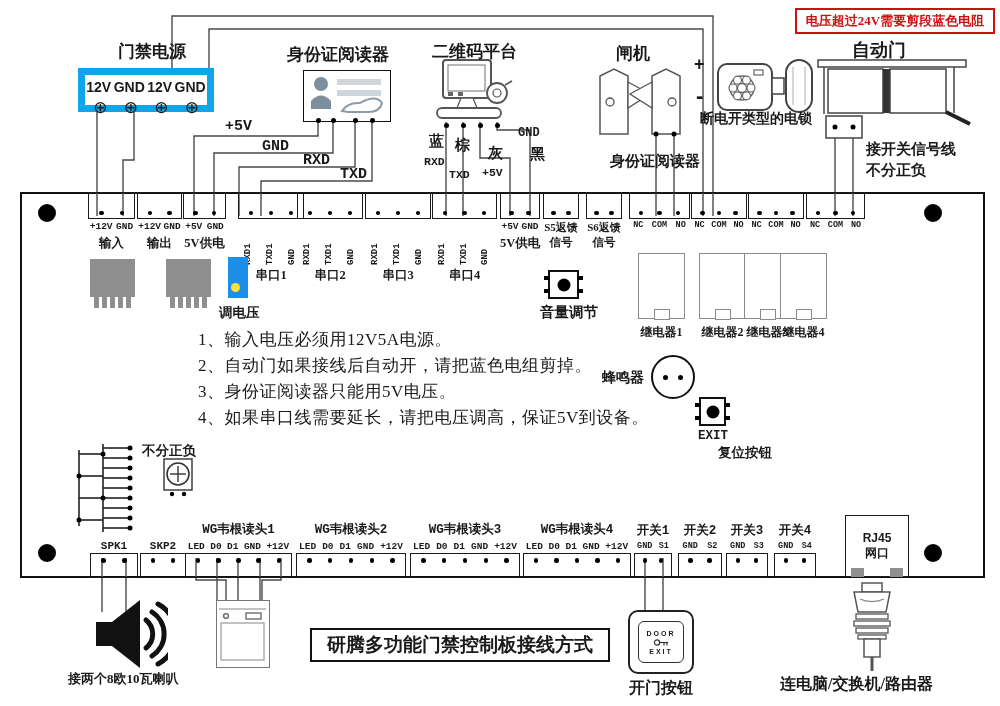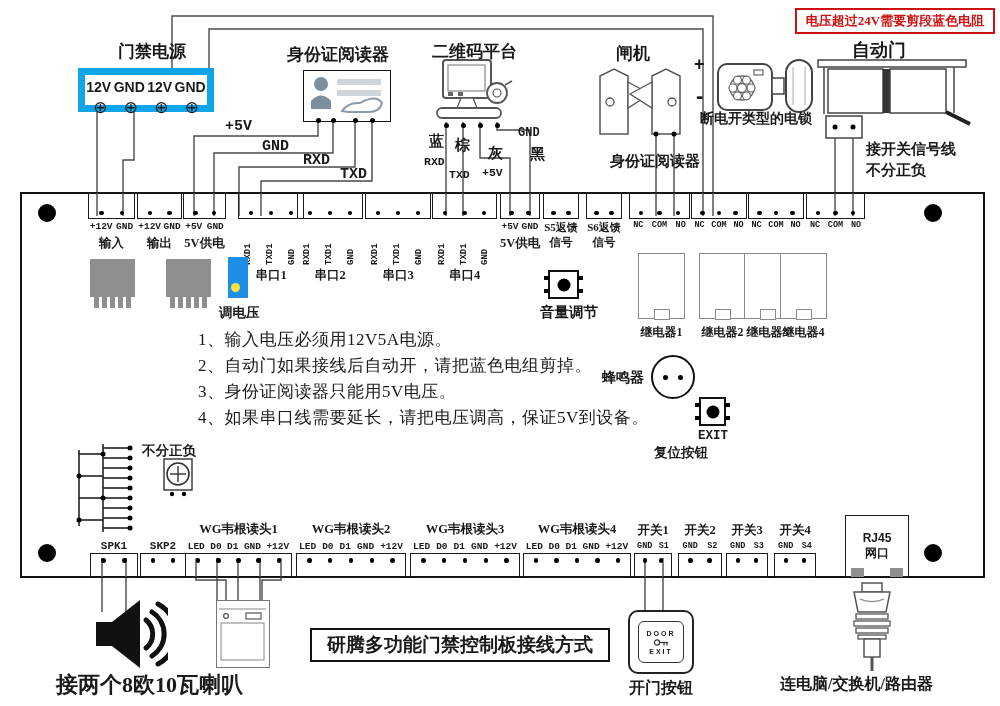--- a/index.html
+++ b/index.html
@@ -15,21 +15,21 @@
   .tbox{border:1.6px solid #1a1a1a;height:27px;position:relative;background:transparent}
   .bgroup .tbox{height:25px}
   .dots{position:absolute;left:2px;right:2px;bottom:3px;display:flex;justify-content:space-around}
   .bgroup .dots{top:4px;bottom:auto}
   .dots i{width:4.5px;height:4.5px;background:#000;border-radius:50%}
   .hpins{display:flex;justify-content:space-around;font-family:"Liberation Mono",monospace;font-weight:bold;font-size:9.5px;line-height:1.4;white-space:nowrap;margin-top:1px}
   .hpins.tight{font-size:8.5px}
   .vpins{display:flex;justify-content:space-around;height:45px;margin-top:1px}
   .vpins span{writing-mode:vertical-rl;transform:rotate(180deg);font-family:"Liberation Mono",monospace;font-weight:bold;font-size:9px;line-height:1.1}
   .gsub{text-align:center;font-weight:bold;font-size:12.5px;margin-top:2px;white-space:nowrap;font-family:"Liberation Serif",serif}
-  .gname{text-align:center;font-weight:bold;font-size:12.5px;white-space:nowrap;margin-bottom:1px;font-family:Liberation Serif, serif}
+  .gname{text-align:center;font-weight:bold;font-size:12.5px;white-space:nowrap;margin-bottom:1px;font-family:Liberation Mono, monospace}
   .gname.latin{font-family:"Liberation Mono",monospace;font-size:11px}
   .relay{position:absolute;top:253px;width:47px;z-index:2}
   .relaybox{height:66px;border:1.5px solid #8a8a8a;position:relative;background:#fff}
   .relaybox:after{content:"";position:absolute;left:50%;bottom:-2px;transform:translateX(-50%);width:14px;height:9px;border:1.5px solid #8a8a8a;background:#fff}
   .relay .gsub{font-size:12px;margin-top:5px}
   .plug{position:absolute;width:45px;height:38px;background:#8f8f8f;z-index:2}
   .plug .teeth{position:absolute;left:4px;right:4px;bottom:-11px;display:flex;justify-content:space-between}
   .plug .teeth i{width:5px;height:11px;background:#8f8f8f}
   .trimmer{position:absolute;left:228px;top:257px;width:20px;height:41px;background:#1e8fe8;z-index:2}
   .trimmer:after{content:"";position:absolute;left:3px;bottom:6px;width:9px;height:9px;border-radius:50%;background:#ffe13a}
@@ -340,21 +340,21 @@
   </div>
 
 <div class="pushbtn" style="left:699px;top:397px;width:27px;height:29px">
     <b></b>
     <i class="p1"></i>
     <i class="p2"></i>
     <i class="p3"></i>
     <i class="p4"></i>
   </div>
 <div class="lbl" style="left:688px;top:429px;width:50px;text-align:center;font-size:12.5px;font-family:'Liberation Mono',monospace">EXIT</div>
-<div class="lbl" style="left:652px;top:444px;width:58px;text-align:center;font-size:13.5px">复位按钮</div>
+<div class="lbl" style="left:716px;top:444px;width:58px;text-align:center;font-size:13.5px">复位按钮</div>
 
 <div class="lbl" style="left:142px;top:442px;font-size:13.5px">不分正负</div>
 <div class="abs" style="left:66px;top:438px;z-index:2">
   <svg width="80" height="100" viewBox="0 0 80 100">
     <g stroke="#222" stroke-width="1.6">
       <line x1="13" y1="12" x2="13" y2="88"></line>
         <line x1="37" y1="6" x2="37" y2="94"></line>
       <line x1="13" y1="16" x2="37" y2="16"></line>
         <line x1="13" y1="38" x2="37" y2="38"></line>
       <line x1="13" y1="60" x2="37" y2="60"></line>
@@ -672,21 +672,21 @@
 
 <div class="abs" style="left:88px;top:592px;z-index:2">
   <svg width="80" height="84" viewBox="0 0 80 84">
     <rect x="8" y="30" width="16" height="24" fill="#111"></rect>
     <polygon points="24,30 52,8 52,76 24,54" fill="#111"></polygon>
     <path d="M58,28 A18,18 0 0 1 58,56" stroke="#111" stroke-width="5" fill="none" stroke-linecap="round"></path>
     <path d="M64,20 A26,26 0 0 1 64,64" stroke="#111" stroke-width="5" fill="none" stroke-linecap="round"></path>
     <path d="M70,12 A34,34 0 0 1 70,72" stroke="#111" stroke-width="5" fill="none" stroke-linecap="round"></path>
   </svg>
 </div>
-<div class="lbl" style="left:56px;top:670px;font-size:22px">接两个8欧10瓦喇叭</div>
+<div class="lbl" style="left:68px;top:670px;font-size:13px">接两个8欧10瓦喇叭</div>
 
 <div class="devbox" style="left:216px;top:600px;width:54px;height:68px;border:1.6px solid #777">
   <svg width="51" height="64" viewBox="0 0 51 64">
     <line x1="2" y1="8" x2="49" y2="8" stroke="#888" stroke-width="1.2"></line>
     <circle cx="9" cy="15" r="2.4" fill="none" stroke="#555" stroke-width="1.2"></circle>
     <rect x="29" y="12" width="15" height="6" fill="none" stroke="#555" stroke-width="1.2"></rect>
     <rect x="4" y="22" width="43" height="37" fill="none" stroke="#999" stroke-width="1.2"></rect>
   </svg>
 </div>
 

